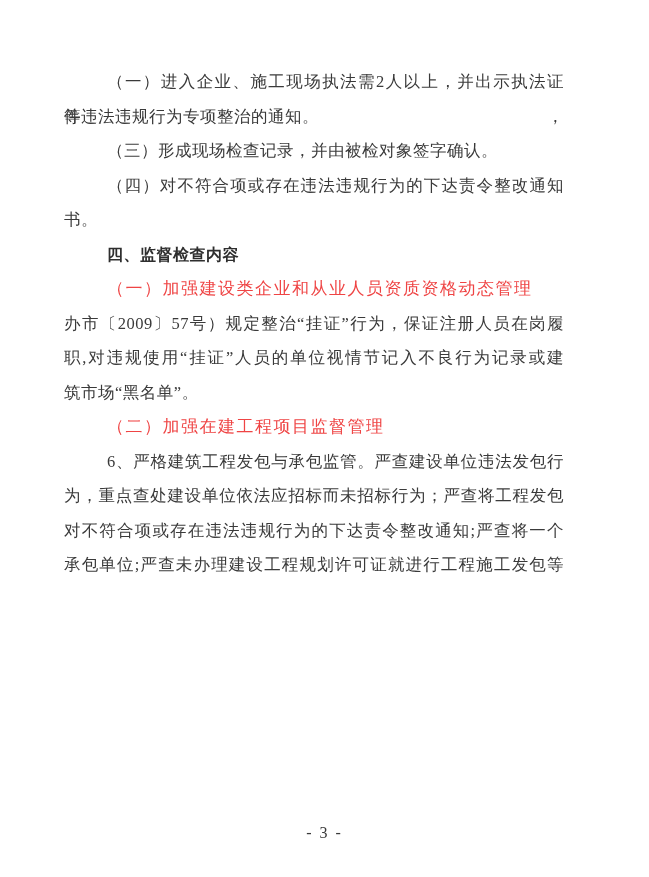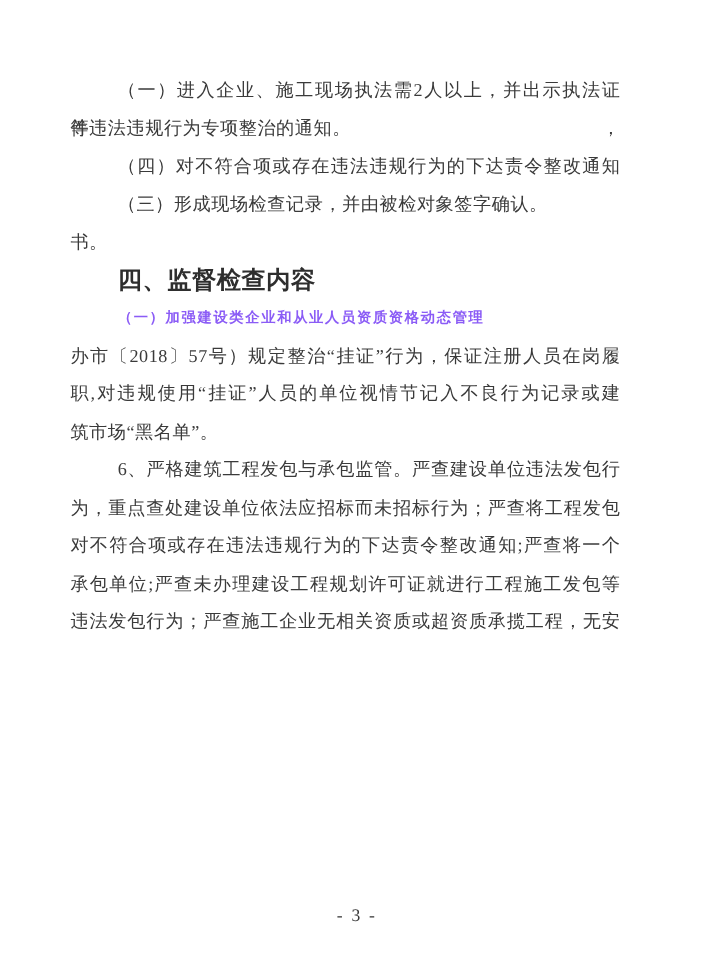--- a/index.html
+++ b/index.html
@@ -36,27 +36,27 @@
     text-align: justify;
     text-align-last: justify;
     text-justify: inter-character;
   }
   .line.indent {
     text-indent: 43px;
   }
   .line.h1 {
     font-family: "Liberation Sans", "DejaVu Sans", sans-serif;
     font-weight: bold;
-    font-size: 22px;
+    font-size: 16px;
     color: #2e2e2e;
   }
   .line.h2 {
-    font-weight: bold;
-    font-size: 13px;
-    color: #8b5cf6;
+    font-weight: normal;
+    font-size: 17px;
+    color: #ef4444;
     letter-spacing: 1.5px;
   }
   .footer {
     position: absolute;
     left: 0;
     top: 820px;
     width: 649px;
     height: 26px;
     line-height: 26px;
     text-align: center;
@@ -66,28 +66,28 @@
     font-family: "Liberation Serif", "DejaVu Serif", serif;
   }
 </style>
 </head>
 <body>
 
 <div class="page">
   <div class="doc-body" id="doc-body">
       <div class="line full indent">（一）进入企业、施工现场执法需2人以上，并出示执法证件，</div>
       <div class="line">等违法违规行为专项整治的通知。</div>
+      <div class="line indent">（三）形成现场检查记录，并由被检对象签字确认。</div>
       <div class="line full indent">（四）对不符合项或存在违法违规行为的下达责令整改通知</div>
-      <div class="line indent">（三）形成现场检查记录，并由被检对象签字确认。</div>
       <div class="line">书。</div>
       <div class="line h1 indent">四、监督检查内容</div>
       <div class="line h2 indent">（一）加强建设类企业和从业人员资质资格动态管理</div>
-      <div class="line full">办市〔2018〕57号）规定整治“挂证”行为，保证注册人员在岗履</div>
+      <div class="line full">办市〔2009〕57号）规定整治“挂证”行为，保证注册人员在岗履</div>
       <div class="line full">职,对违规使用“挂证”人员的单位视情节记入不良行为记录或建</div>
       <div class="line">筑市场“黑名单”。</div>
+      <div class="line h2 indent">（二）加强在建工程项目监督管理</div>
       <div class="line full indent">6、严格建筑工程发包与承包监管。严查建设单位违法发包行</div>
       <div class="line full">为，重点查处建设单位依法应招标而未招标行为；严查将工程发包</div>
       <div class="line full">对不符合项或存在违法违规行为的下达责令整改通知;严查将一个</div>
       <div class="line full">承包单位;严查未办理建设工程规划许可证就进行工程施工发包等</div>
-      <div class="line full">违法发包行为；严查施工企业无相关资质或超资质承揽工程，无安</div>
     </div>
   <div class="footer">- 3 -</div>
 </div>
 
 </body></html>

